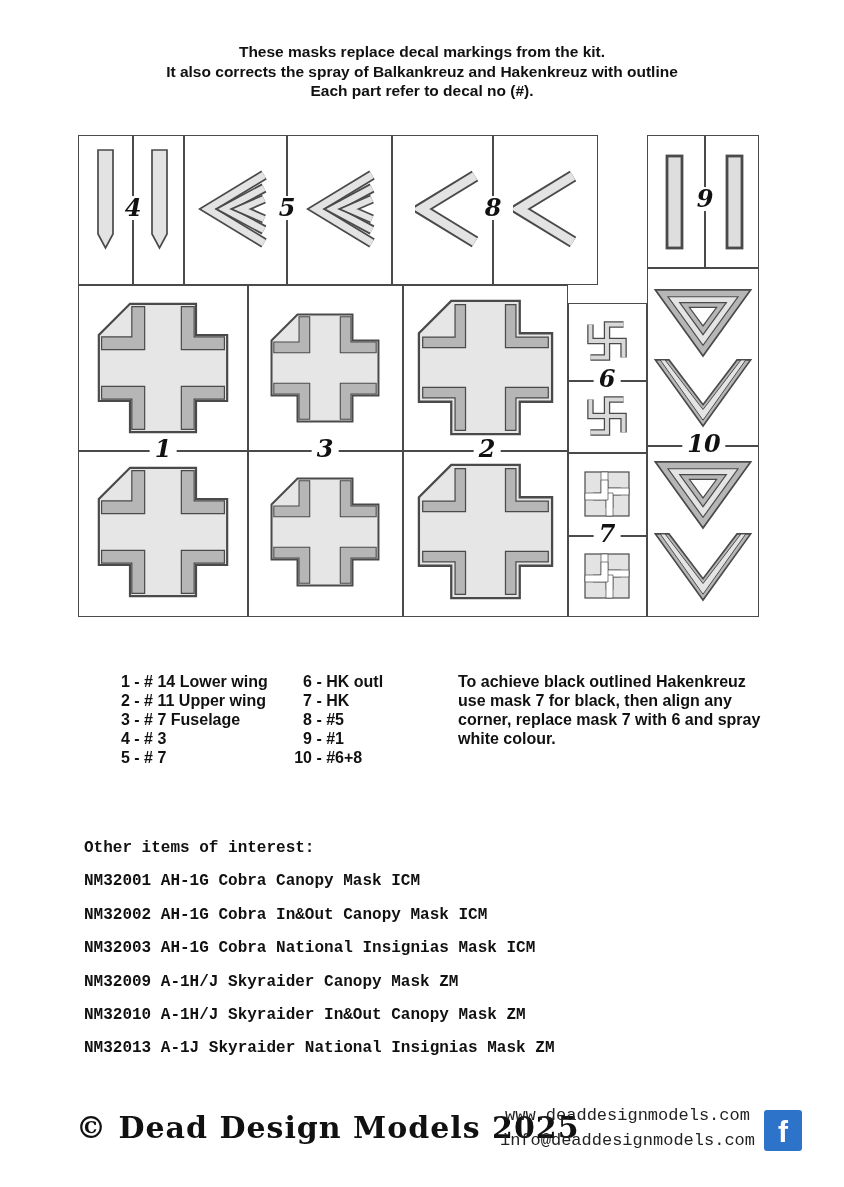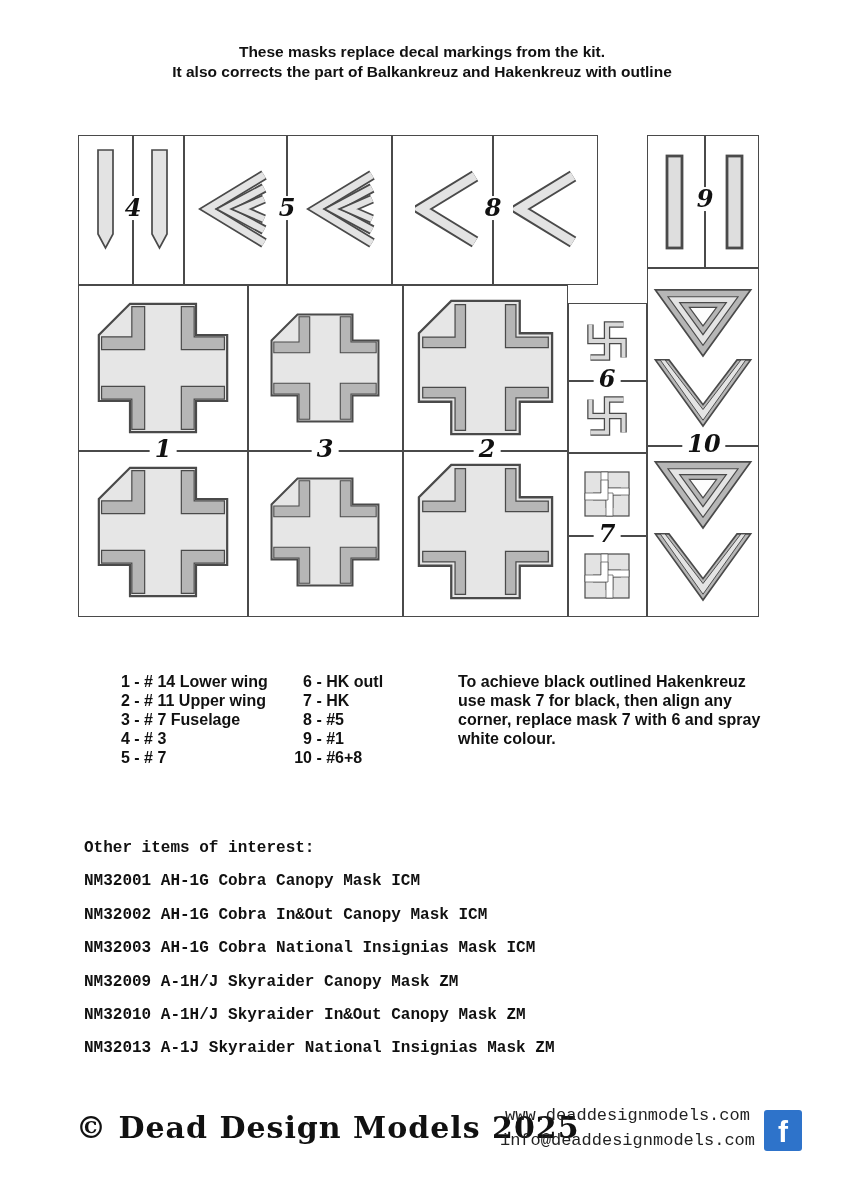--- a/index.html
+++ b/index.html
@@ -44,21 +44,22 @@
     font-family:"Liberation Sans", sans-serif; font-weight:bold; font-size:30px; line-height:44px;
   }
 </style>
 </head>
 <body>
 
 <div id="page">
 
   <div class="hdr">
     <div>These masks replace decal markings from the kit.</div>
-    <div>It also corrects the part of Balkankreuz and Hakenkreuz with outline</div>
+    <div>It also corrects the spray of Balkankreuz and Hakenkreuz with outline</div>
+    <div>Each part refer to decal no (#).</div>
   </div>
 
   <div class="box" style="left:78px; top:135px; width:106px; height:150px;"></div>
   <div class="box" style="left:184px; top:135px; width:208px; height:150px;"></div>
   <div class="box" style="left:392px; top:135px; width:206px; height:150px;"></div>
   <div class="box" style="left:647px; top:135px; width:112px; height:133px;"></div>
   <div class="box" style="left:78px; top:285px; width:490px; height:332px;"></div>
   <div class="box" style="left:568px; top:303px; width:79px; height:314px;"></div>
   <div class="box" style="left:647px; top:268px; width:112px; height:349px;"></div>
 

